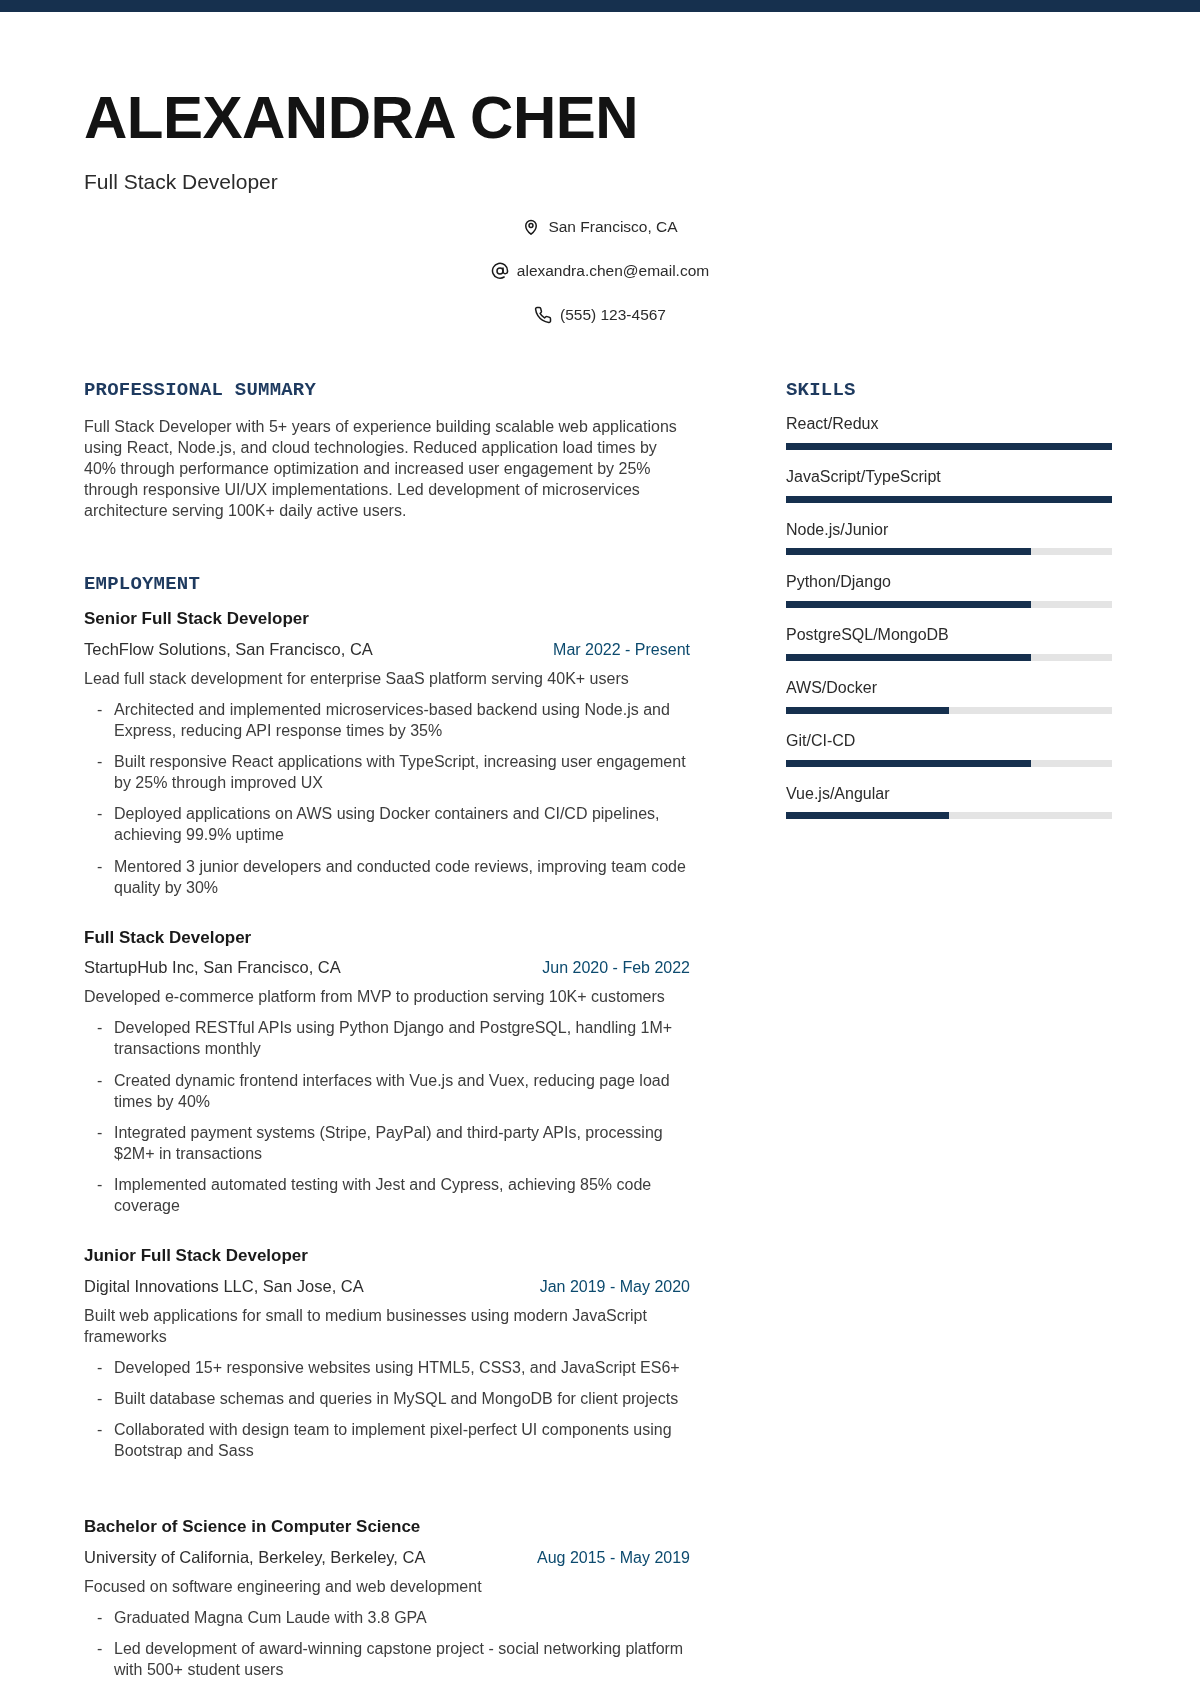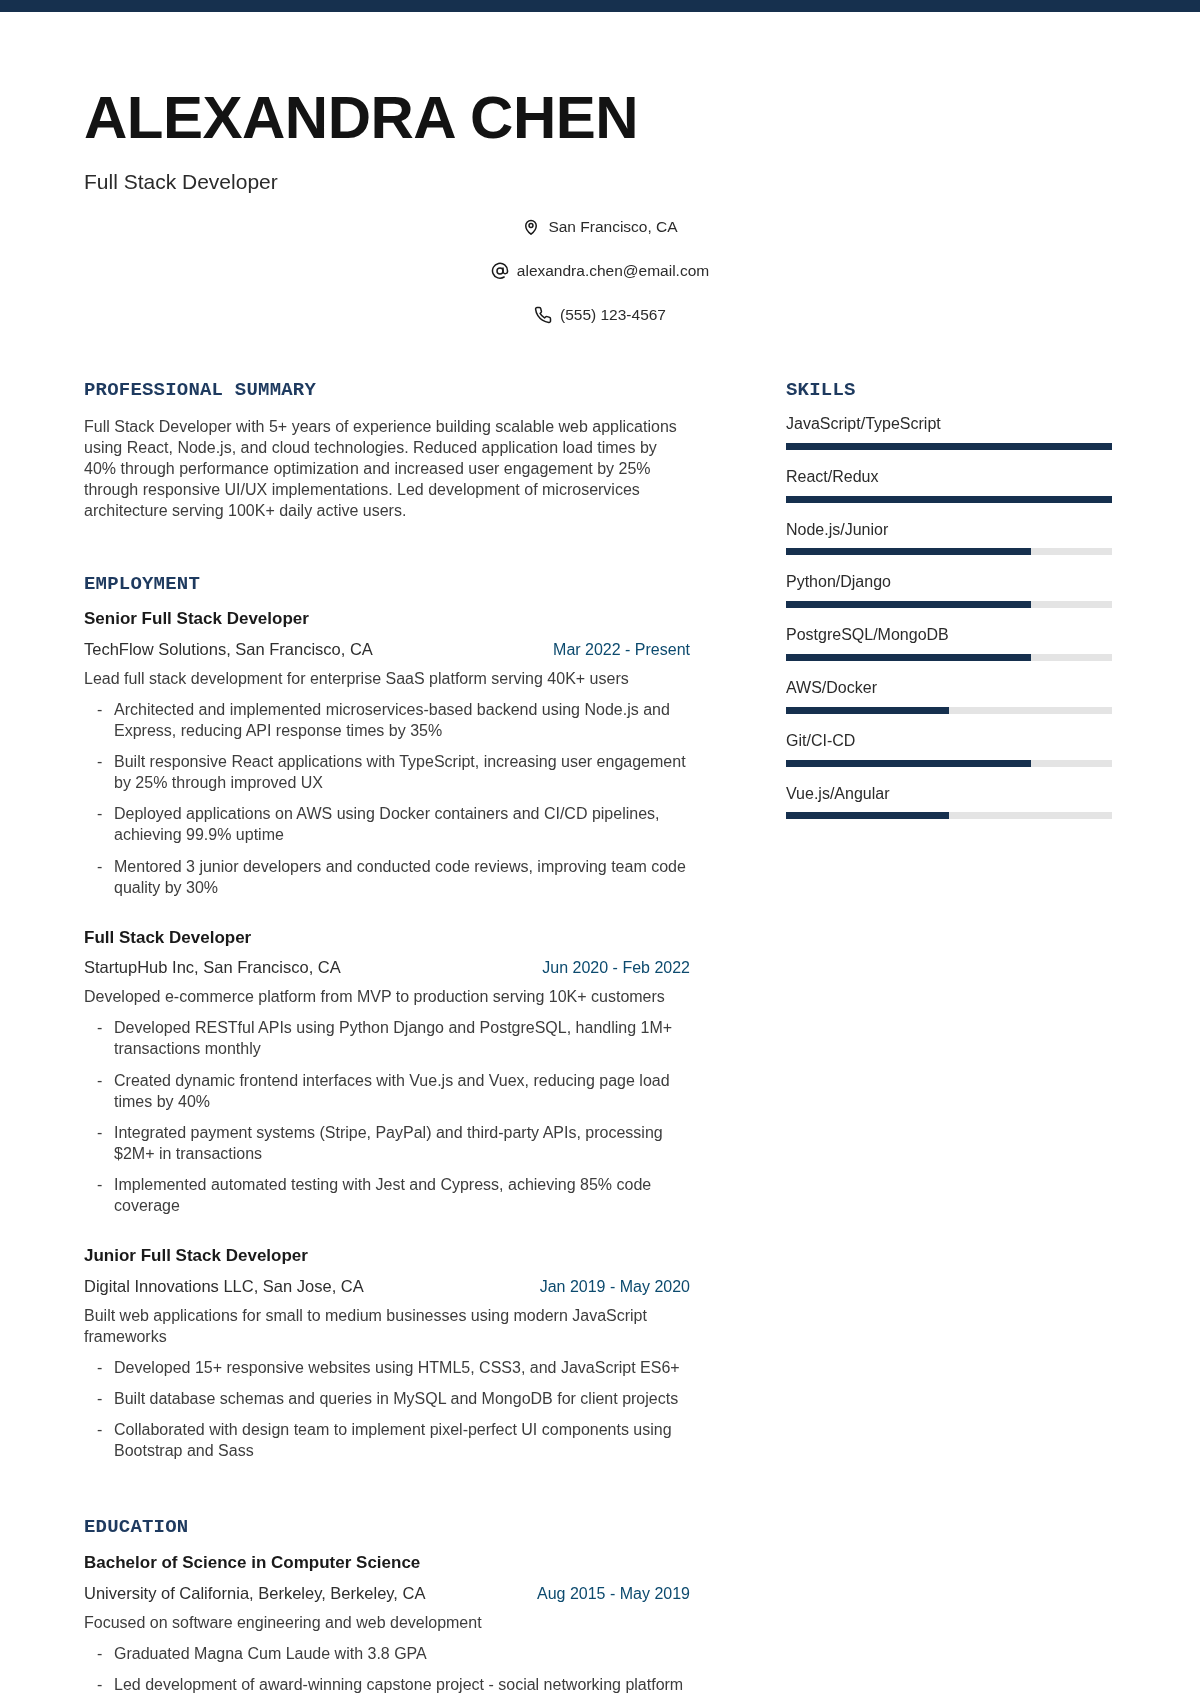--- a/index.html
+++ b/index.html
@@ -145,48 +145,47 @@
               <ul class="bullets">
                 <li>Developed 15+ responsive websites using HTML5, CSS3, and JavaScript ES6+</li>
                 <li>Built database schemas and queries in MySQL and MongoDB for client projects</li>
                 <li>Collaborated with design team to implement pixel-perfect UI components using Bootstrap and Sass</li>
               </ul>
             </div>
           </div>
       </section>
 
       <section class="section-education">
-        <h2 class="section-heading">EDUCATION</h2>
         <div class="job">
           <div class="job-role">Bachelor of Science in Computer Science</div>
           <div class="company-row">
             <span>University of California, Berkeley, Berkeley, CA</span>
             <span class="job-dates">Aug 2015 - May 2019</span>
           </div>
           <p class="job-lead">Focused on software engineering and web development</p>
           <ul class="bullets" id="edu-bullets">
               <li>Graduated Magna Cum Laude with 3.8 GPA</li>
               <li>Led development of award-winning capstone project - social networking platform with 500+ student users</li>
             </ul>
         </div>
       </section>
 
     </div>
 
     <aside class="col-right">
       <h2 class="section-heading">SKILLS</h2>
       <div id="skills">
           <div class="skill">
+            <div class="skill-label">React/Redux</div>
+            <div class="skill-track">
+              <div class="skill-fill" style="width: 100%;"></div>
+            </div>
+          </div>
+          <div class="skill">
             <div class="skill-label">JavaScript/TypeScript</div>
-            <div class="skill-track">
-              <div class="skill-fill" style="width: 100%;"></div>
-            </div>
-          </div>
-          <div class="skill">
-            <div class="skill-label">React/Redux</div>
             <div class="skill-track">
               <div class="skill-fill" style="width: 100%;"></div>
             </div>
           </div>
           <div class="skill">
             <div class="skill-label">Node.js/Junior</div>
             <div class="skill-track">
               <div class="skill-fill" style="width: 75%;"></div>
             </div>
           </div>

